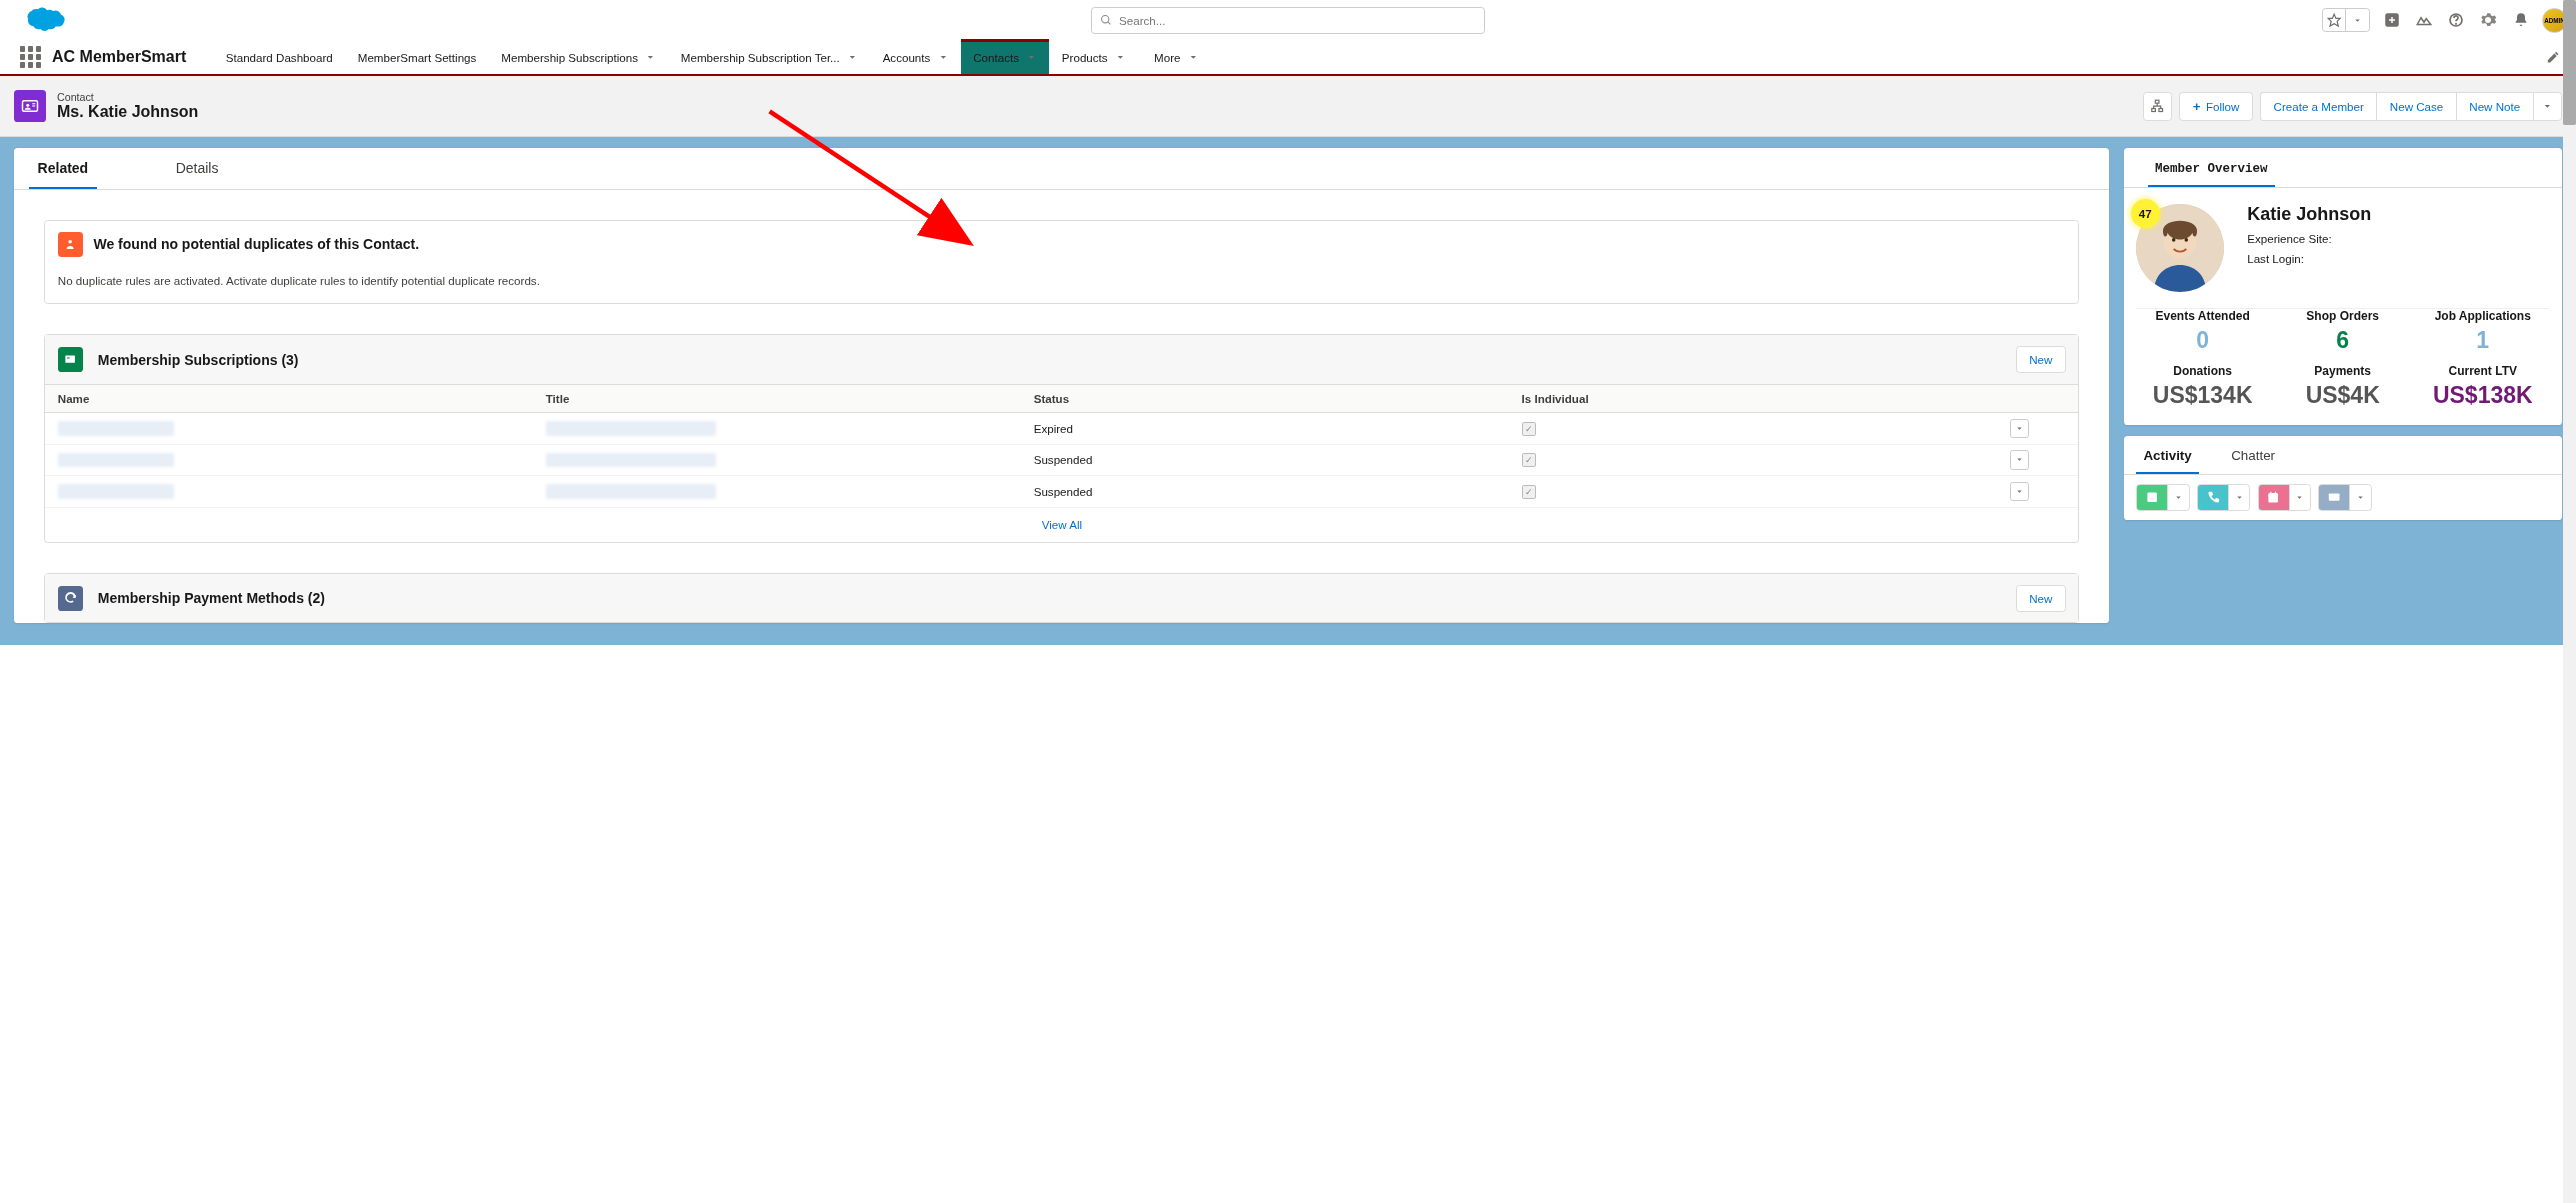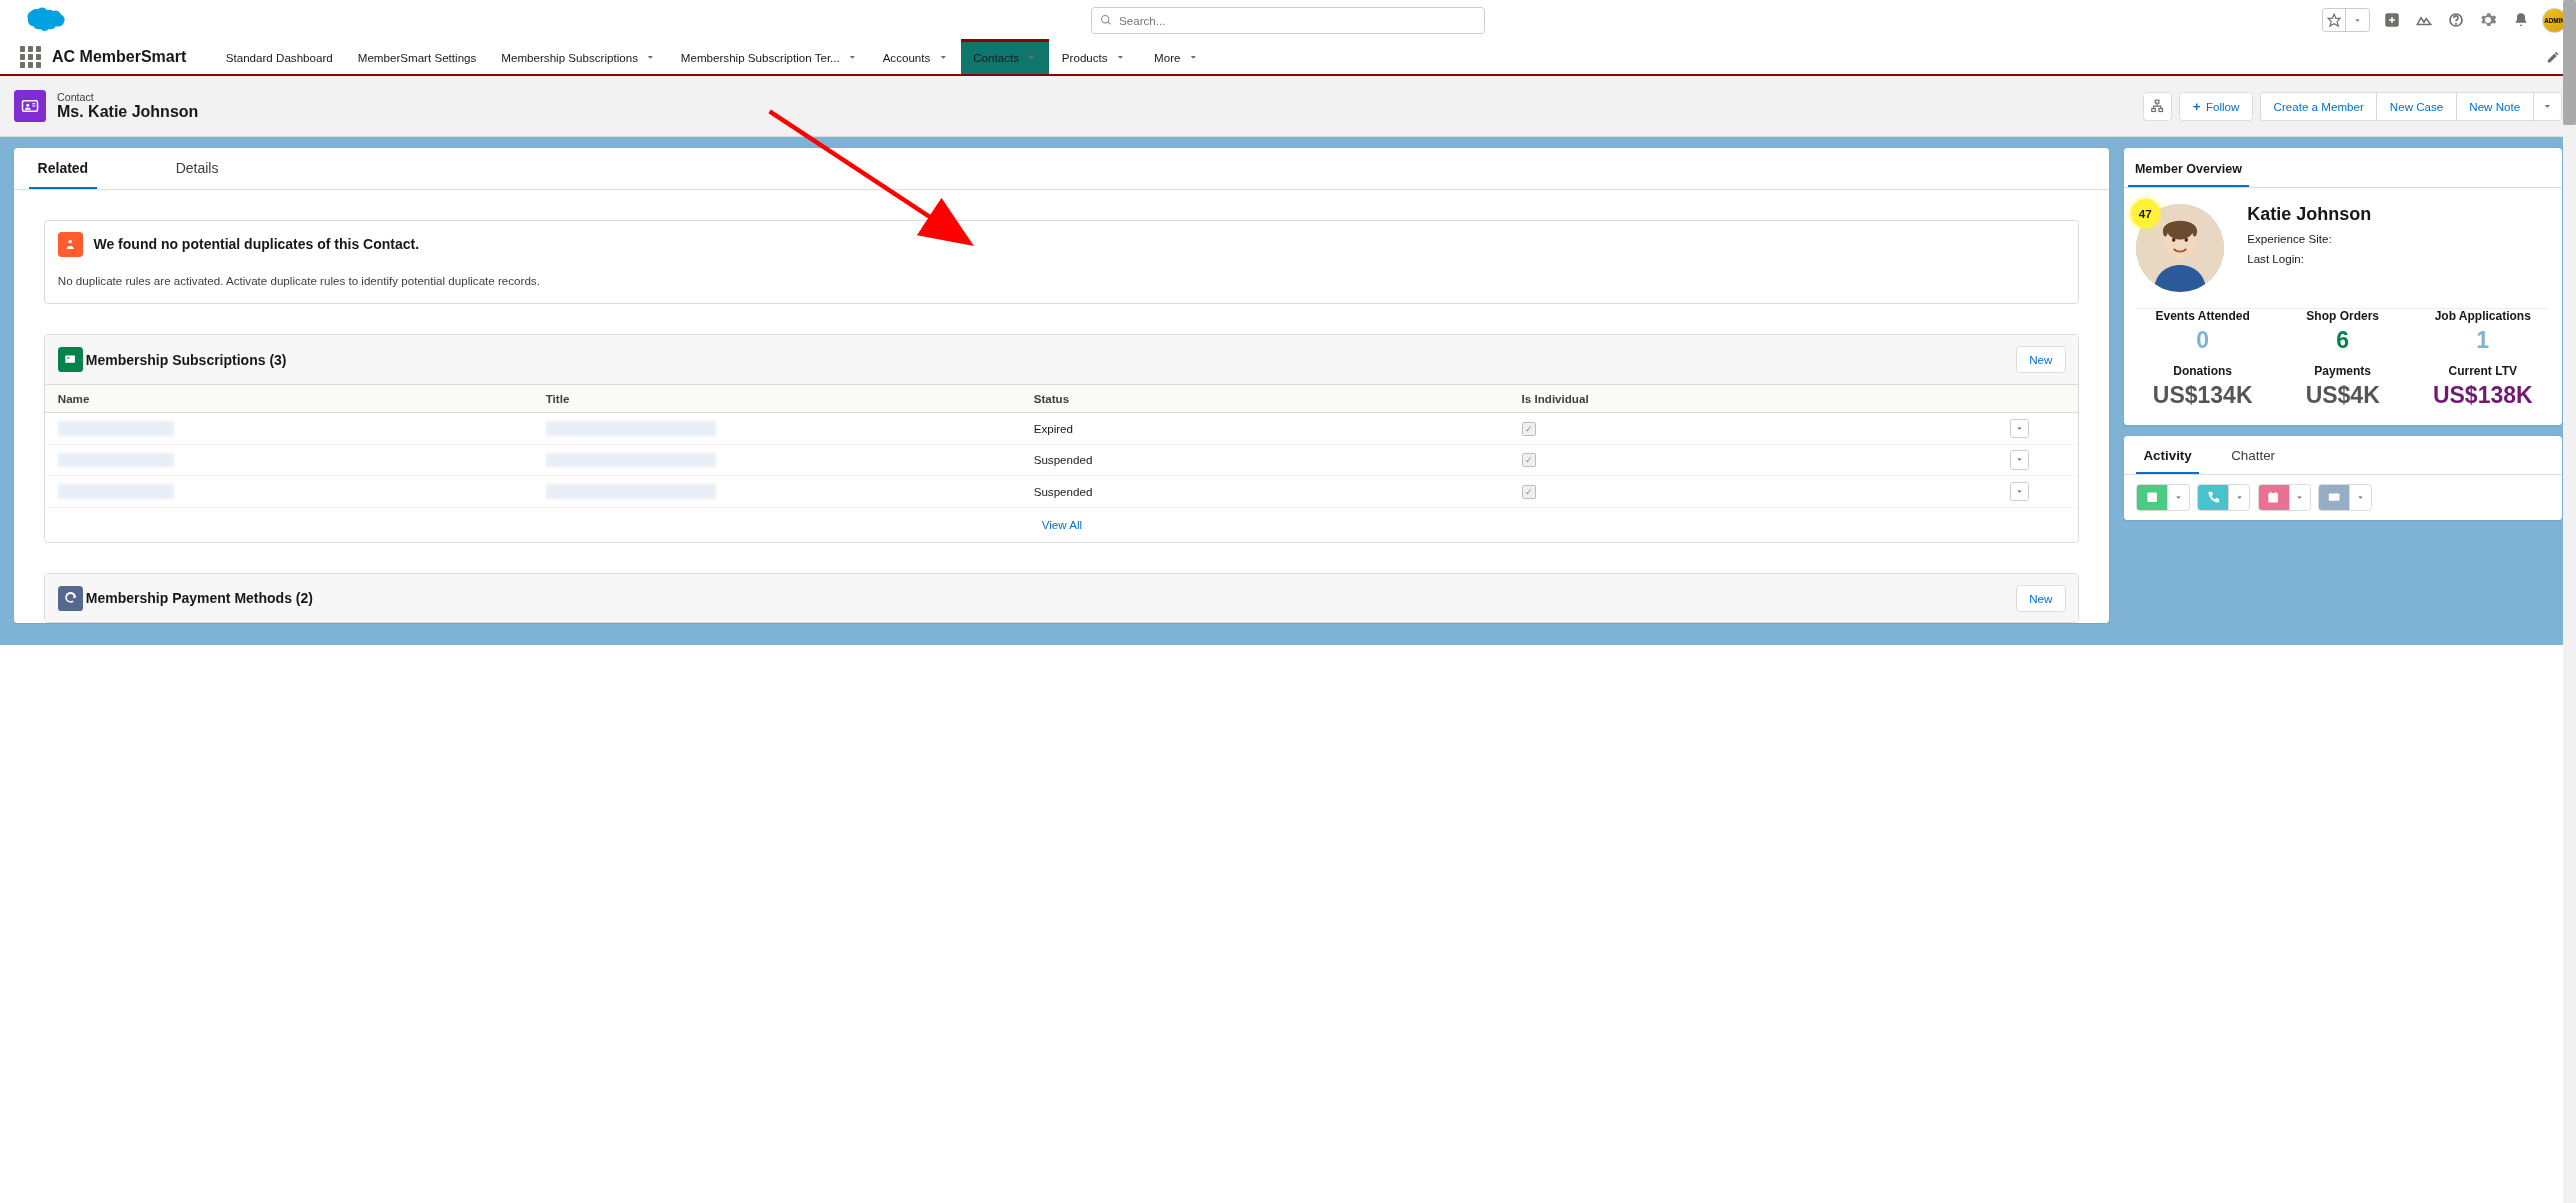--- a/index.html
+++ b/index.html
@@ -57,40 +57,40 @@
 .tab { padding: 12.5px 9px 10.7px; margin-right: 21.5px; font-size: 14px; color: #3e3e3c; cursor: pointer; border-bottom: 2.7px solid transparent; }
 .tab.active { font-weight: 700; color: #181818; border-bottom-color: #0070d2; }
 
 
 .inner-card { border: 0.9px solid #dddbda; border-radius: 3.6px; margin: 30px; }
 .dup-card .dup-head { display: flex; align-items: center; padding: 10.7px 12.5px; gap: 10.7px; }
 .dup-icon { width: 25px; height: 25px; background: #ff5d2d; border-radius: 3.6px; display: flex; align-items: center; justify-content: center; color: #fff; }
 .dup-title { font-size: 14px; font-weight: 700; }
 .dup-body { padding: 7.2px 12.5px 16px; color: #3e3e3c; font-size: 11.6px; }
 
-.rel-card .rel-head { display: flex; align-items: center; padding: 10.7px 12.5px; gap: 3px; background: #f7f7f7; }
+.rel-card .rel-head { display: flex; align-items: center; padding: 10.7px 12.5px; gap: 15px; background: #f7f7f7; }
 .rel-icon { width: 25px; height: 25px; border-radius: 3.6px; display: flex; align-items: center; justify-content: center; color: #fff; }
 .rel-icon.green { background: #04844b; }
 .rel-icon.gray { background: #54698d; }
 .rel-title { font-size: 14px; font-weight: 700; }
 .rel-new { margin-left: auto; height: 27px; padding: 0 12.5px; border: 0.9px solid #dddbda; border-radius: 3.6px; background: #fff; color: #0070d2; font-size: 11.6px; cursor: pointer; }
 
 .tbl { width: 100%; border-collapse: collapse; }
 .tbl th { text-align: left; padding: 7.2px 12.5px; font-size: 11.6px; font-weight: 700; background: #fafaf9; border-bottom: 0.9px solid #dddbda; border-top: 0.9px solid #dddbda; color: #3e3e3c; }
 .tbl td { padding: 5.4px 12.5px; border-bottom: 0.9px solid #f3f2f2; font-size: 11.6px; }
 .blur-block { background: #e8eef5; height: 14.3px; border-radius: 0.9px; filter: blur(1.8px); }
 .blur-sm { width: 116px; }
 .blur-md { width: 170px; }
 .chk { width: 14.3px; height: 14.3px; border: 0.9px solid #bbb; background: #f0f0f0; display: inline-flex; align-items: center; justify-content: center; font-size: 9px; color: #888; border-radius: 1.8px; }
 .row-menu { width: 19.7px; height: 19.7px; border: 0.9px solid #ccc; border-radius: 2.7px; display: inline-flex; align-items: center; justify-content: center; color: #706e6b; cursor: pointer; background: #fff; }
 .view-all { text-align: center; padding: 10.7px; }
 .view-all a { color: #0070d2; cursor: pointer; font-size: 11.6px; }
 
 
-.mo-tabs { display: flex; border-bottom: 0.9px solid #dddbda; padding: 0 4px; }
+.mo-tabs { display: flex; border-bottom: 0.9px solid #dddbda; padding: 0 24px; font-family: Liberation Mono, monospace; }
 .mo-tab { padding: 14.3px 7.2px 9px; font-size: 12.5px; font-weight: 700; border-bottom: 2.7px solid #0070d2; }
 .mo-body { padding: 16px 12.5px; }
 .mo-profile { display: flex; gap: 23px; align-items: flex-start; padding-bottom: 16px; border-bottom: 0.9px solid #eee; position: relative; }
 .avatar-wrap { position: relative; }
 .avatar { width: 88px; height: 88px; border-radius: 50%; background: #d9c3a8; overflow: hidden; display: flex; align-items: center; justify-content: center; }
 .badge-47 { position: absolute; top: -5.4px; left: -5.4px; width: 29px; height: 29px; border-radius: 50%; background: #fff234; display: flex; align-items: center; justify-content: center; font-weight: 700; font-size: 11.6px; box-shadow: 0 0 7.2px rgba(255,242,52,0.9); }
 .mo-info .name { font-size: 18px; font-weight: 700; margin-bottom: 7.2px; }
 .mo-info .label { font-size: 11.6px; color: #181818; margin-bottom: 7.2px; }
 .mo-filters { display: flex; justify-content: center; gap: 18px; padding: 14.3px 0; }
 .mo-filters label { display: flex; align-items: center; gap: 5.4px; font-size: 11.6px; cursor: pointer; }

